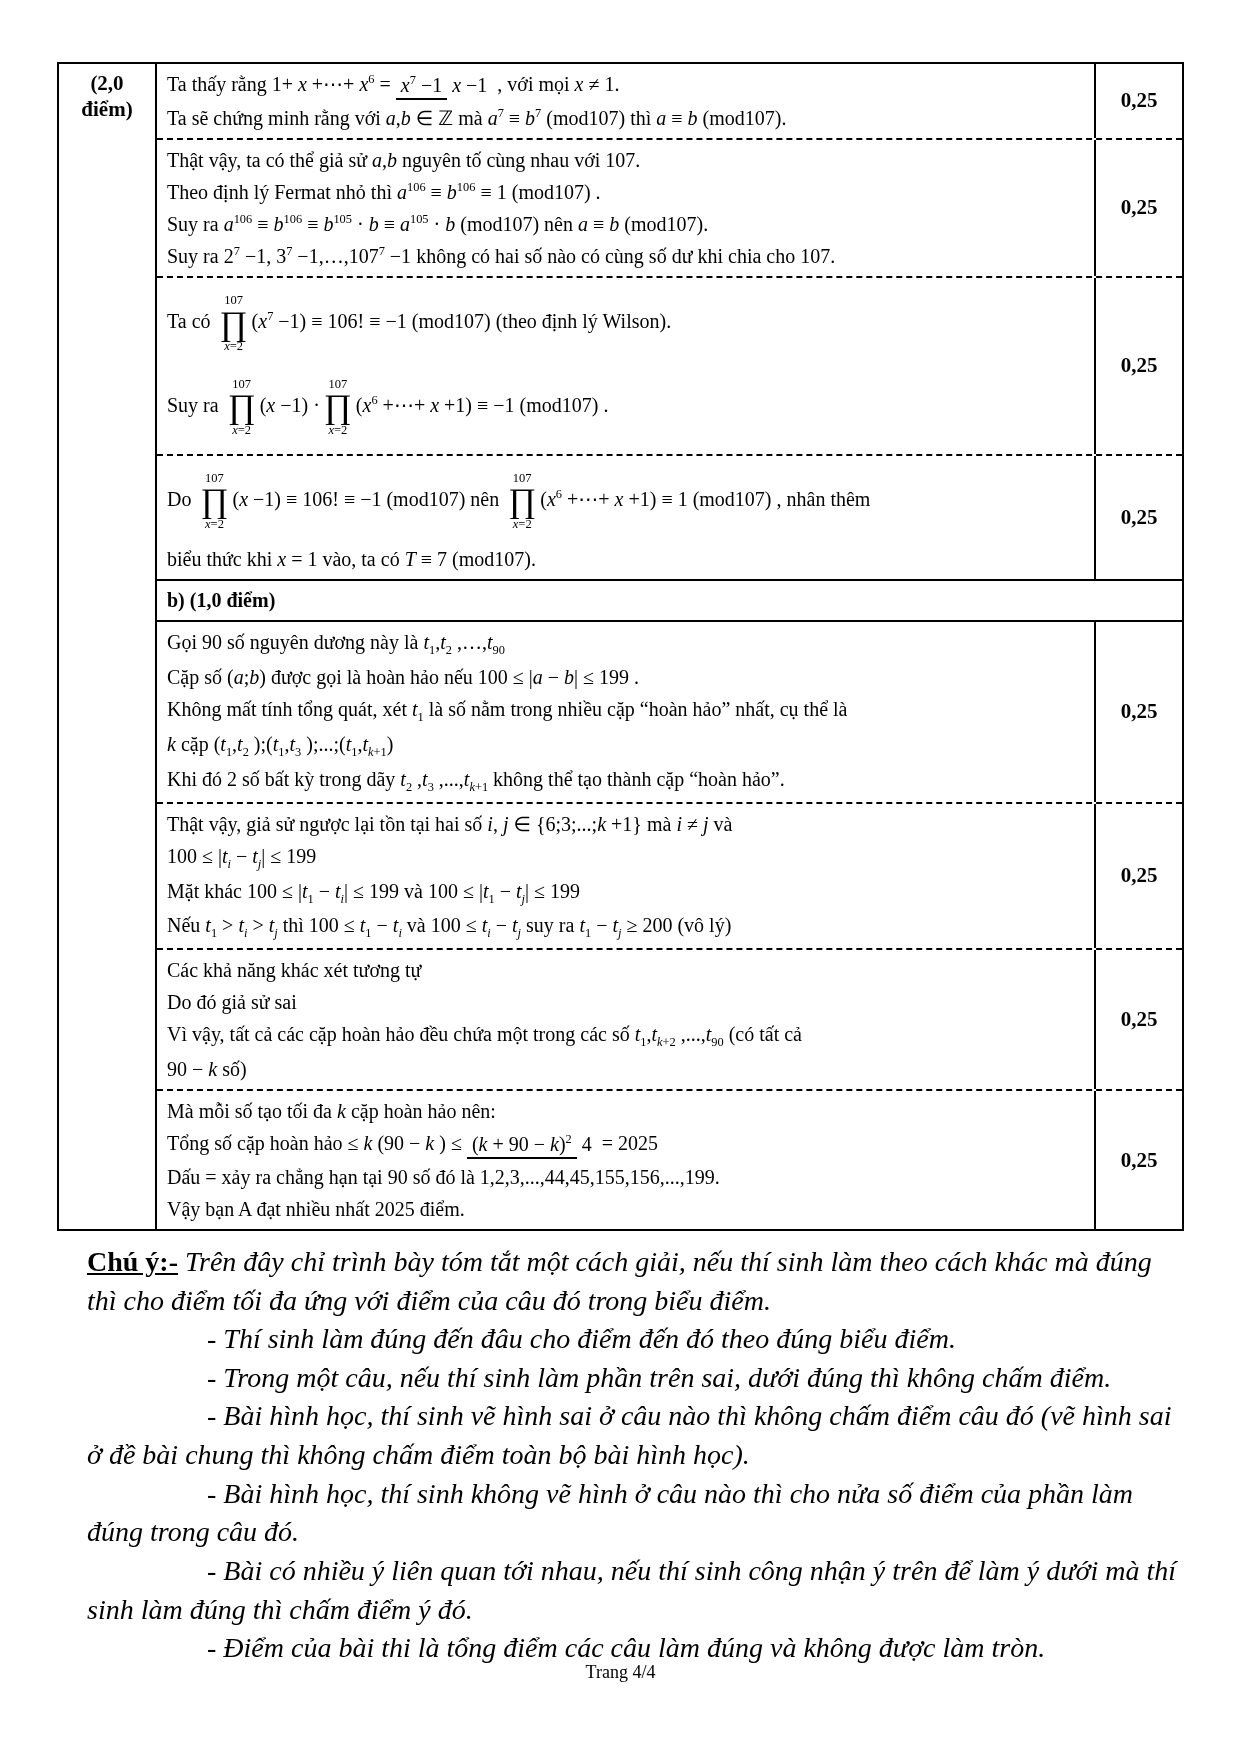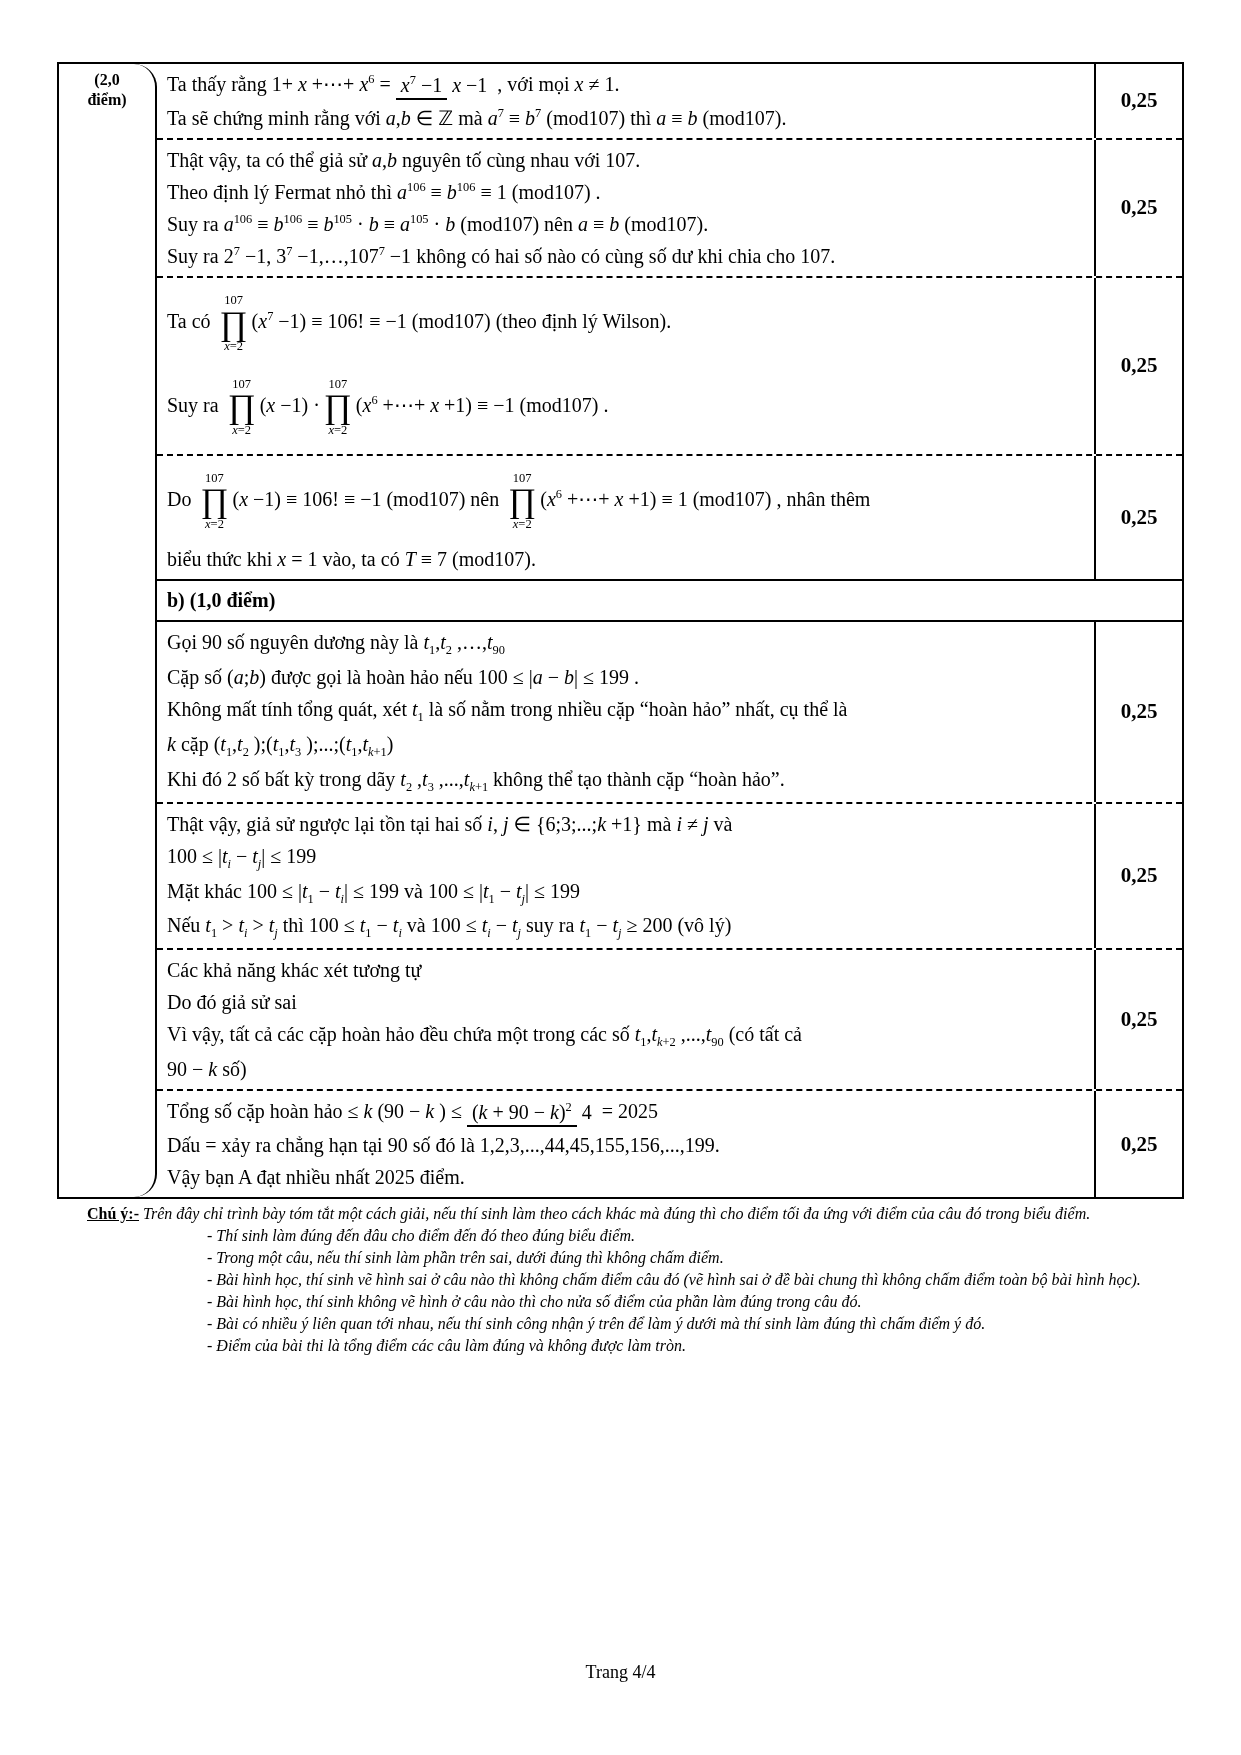--- a/index.html
+++ b/index.html
@@ -10,21 +10,21 @@
     padding:62px 57px 0 57px;
     font-family:"Liberation Serif", serif;
     color:#000;
     font-size:20px;
     overflow:hidden;
   }
   
   .tbl{display:flex;border:2px solid #000;}
   .lblcol{
     width:96px;flex:0 0 96px;border-right:2px solid #000;
-    text-align:center;font-weight:bold;padding-top:6px;font-size:16px;line-height:1.25;border-radius:23px;
+    text-align:center;font-weight:bold;padding-top:6px;font-size:21px;line-height:1.25;
   }
   .maincol{flex:1;display:flex;flex-direction:column;min-width:0;}
   .row{display:flex;}
   .row .content{flex:1;padding:4px 10px;min-width:0;}
   .row .score{
     width:86px;flex:0 0 86px;border-left:2px solid #000;
     display:flex;align-items:center;justify-content:center;
     font-weight:bold;font-size:21px;
   }
   .sep-dashed{border-bottom:2px dashed #000;}
@@ -43,23 +43,23 @@
   .fden{padding:0 5px;}
   
   .prod{
     display:inline-flex;flex-direction:column;align-items:center;
     vertical-align:middle;margin:12px 4px;line-height:1;
   }
   .plim{font-size:12.5px;line-height:1.1;}
   .psym{font-size:34px;line-height:0.95;}
   
   .notes{
-    margin:4px 0 0 30px;
+    margin:12px 0 0 30px;
     font-style:italic;
-    font-size:16px;line-height:1.38;
+    font-size:28px;line-height:1.38;
   }
   .notes p{margin:0;}
   .note-label{font-style:normal;font-weight:bold;text-decoration:underline;}
   .note-item{text-indent:120px;}
   
   .footer{
     position:absolute;left:0;right:0;top:1662px;
     text-align:center;font-size:18px;
   }
 </style>
@@ -165,20 +165,21 @@
             <div class="line"><span>Do đó giả sử sai</span></div>
             <div class="line"><span>Vì vậy, tất cả các cặp hoàn hảo đều chứa một trong các số </span><span class="math"><i>t</i><sub><span>1</span></sub><span>,</span><i>t</i><sub><i>k</i><span>+2</span></sub><span> ,...,</span><i>t</i><sub><span>90</span></sub></span><span> (có tất cả</span></div>
             <div class="line"><span class="math"><span>90 − </span><i>k</i></span><span> số)</span></div>
           </div>
           <div class="score">
             <span>0,25</span>
           </div>
         </div>
         <div class="row">
           <div class="content">
+            <div class="line"><span>Mà mỗi số tạo tối đa </span><span class="math"><i>k</i></span><span> cặp hoàn hảo nên:</span></div>
             <div class="line"><span>Tổng số cặp hoàn hảo </span><span class="math"><span>≤ </span><i>k</i><span> (90 − </span><i>k</i><span> ) ≤</span></span><span class="frac">
                 <span class="fnum"><span>(</span><i>k</i><span> + 90 − </span><i>k</i><span>)</span><sup><span>2</span></sup></span>
                 <span class="fden"><span>4</span></span>
               </span><span class="math"><span>= 2025</span></span></div>
             <div class="line"><span>Dấu = xảy ra chẳng hạn tại 90 số đó là </span><span class="math"><span>1,2,3,...,44,45,155,156,...,199</span></span><span>.</span></div>
             <div class="line"><span>Vậy bạn A đạt nhiều nhất 2025 điểm.</span></div>
           </div>
           <div class="score">
             <span>0,25</span>
           </div>

